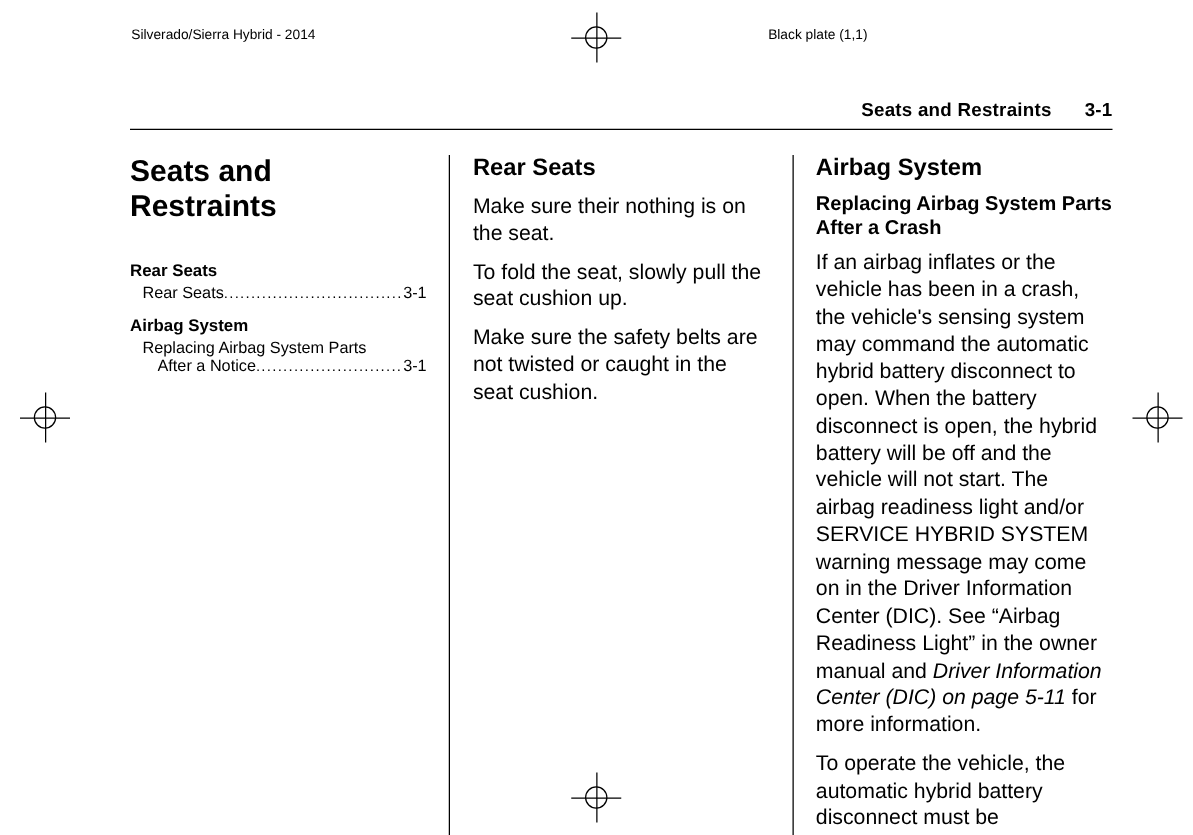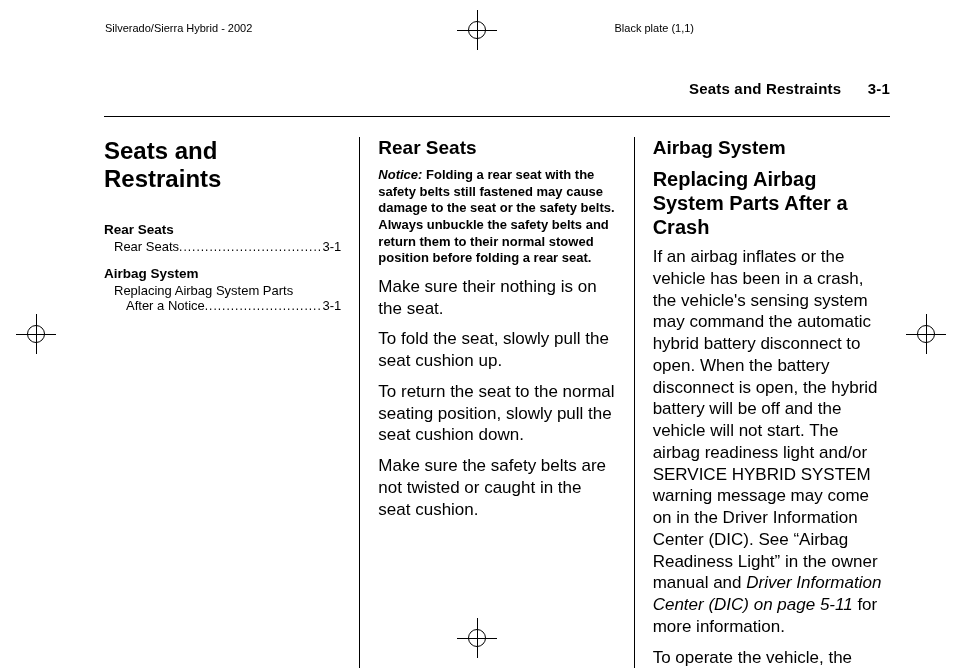--- a/index.html
+++ b/index.html
@@ -70,21 +70,21 @@
       position: absolute;
       top: 80px;
       left: 104px;
       right: 64px;
       bottom: 55px;
     }
     .running-head {
       text-align: right;
       font-weight: bold;
       font-size: 15px;
-      padding-bottom: 19px;
+      padding-bottom: 6px;
       border-bottom: 1px solid #000;
       margin-bottom: 20px;
       letter-spacing: 0.2px;
     }
     .running-head .num {
       margin-left: 22px;
     }
     .cols {
       display: flex;
       gap: 18px;
@@ -142,21 +142,21 @@
       font-size: 19px;
       font-weight: bold;
       margin-bottom: 8px;
     }
     h3.sub {
       font-size: 13.5px;
       font-weight: bold;
       margin-bottom: 6px;
     }
     h3.sub-big {
-      font-size: 20px;
+      font-size: 16px;
       font-weight: bold;
       margin-top: 0;
       margin-bottom: 7px;
       line-height: 1.2;
     }
     p.body {
       font-size: 17px;
       line-height: 1.28;
       margin-bottom: 9px;
     }
@@ -170,21 +170,21 @@
       font-style: italic;
     }
     .ital {
       font-style: italic;
     }
   </style>
 </head>
 <body>
 
 <div class="top-bar">
-  <span>Silverado/Sierra Hybrid - 2002</span>
+  <span>Silverado/Sierra Hybrid - 2014</span>
   <span class="right">Black plate (1,1)</span>
 </div>
 
 <div class="crop-mark cm-top">
     <div class="crop-circle"></div>
   </div>
 <div class="crop-mark cm-bottom">
     <div class="crop-circle"></div>
   </div>
 <div class="crop-mark cm-left">
@@ -219,27 +219,22 @@
         <div class="line2">
           <span class="label">After a Notice</span>
           <span class="dots">.........................................</span>
           <span class="pg">3-1</span>
         </div>
       </div>
     </div>
 
     <div class="col mid">
       <h2 class="section">Rear Seats</h2>
-      <p class="notice">
-        <span class="nlabel">Notice:</span>
-        <span>Folding a rear seat with the safety belts still fastened may cause damage to the seat or the safety belts. Always unbuckle the safety belts and return them to their normal stowed position before folding a rear seat.</span>
-      </p>
       <p class="body">Make sure their nothing is on the seat.</p>
       <p class="body">To fold the seat, slowly pull the seat cushion up.</p>
-      <p class="body">To return the seat to the normal seating position, slowly pull the seat cushion down.</p>
       <p class="body">Make sure the safety belts are not twisted or caught in the seat cushion.</p>
     </div>
 
     <div class="col right">
       <h2 class="section">Airbag System</h2>
       <h3 class="sub-big">Replacing Airbag System Parts After a Crash</h3>
       <p class="body">
         <span>If an airbag inflates or the vehicle has been in a crash, the vehicle's sensing system may command the automatic hybrid battery disconnect to open. When the battery disconnect is open, the hybrid battery will be off and the vehicle will not start. The airbag readiness light and/or SERVICE HYBRID SYSTEM warning message may come on in the Driver Information Center (DIC). See “Airbag Readiness Light” in the owner manual and </span><span class="ital">Driver Information Center (DIC) on page 5-11</span><span> for more information.</span>
       </p>
       <p class="body">To operate the vehicle, the automatic hybrid battery disconnect must be reconnected by a qualified service technician and sensing system parts will need to be replaced. Have the vehicle serviced right away.</p>

